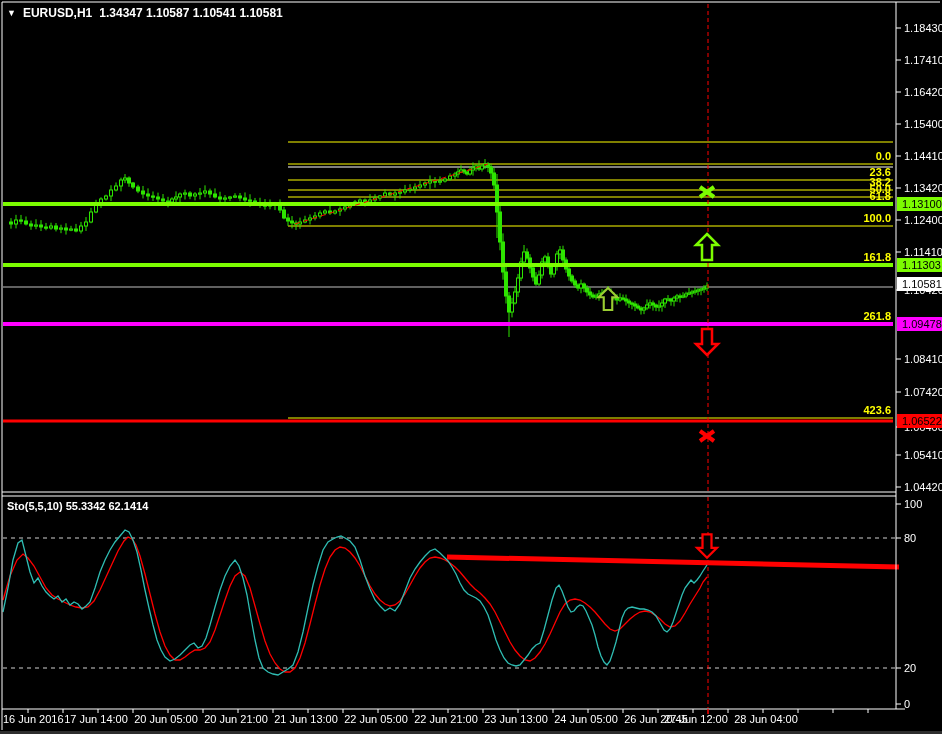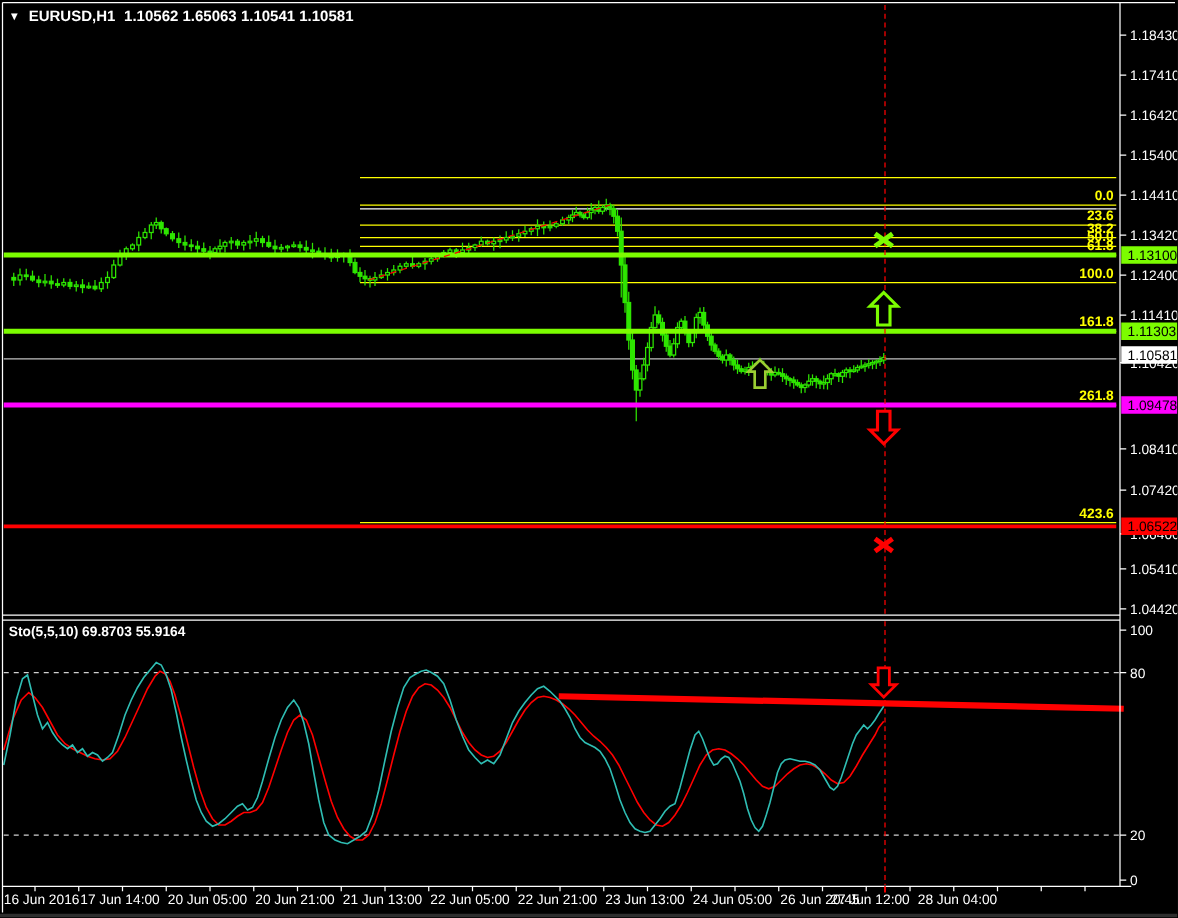--- a/index.html
+++ b/index.html
@@ -864,16 +864,16 @@
       <text x="446" y="723" fill="#ffffff" font-size="11" text-anchor="middle" font-weight="normal">22 Jun 21:00</text>
       <text x="516" y="723" fill="#ffffff" font-size="11" text-anchor="middle" font-weight="normal">23 Jun 13:00</text>
       <text x="586" y="723" fill="#ffffff" font-size="11" text-anchor="middle" font-weight="normal">24 Jun 05:00</text>
       <text x="656" y="723" fill="#ffffff" font-size="11" text-anchor="middle" font-weight="normal">26 Jun 20:45</text>
       <text x="696" y="723" fill="#ffffff" font-size="11" text-anchor="middle" font-weight="normal">27 Jun 12:00</text>
       <text x="766" y="723" fill="#ffffff" font-size="11" text-anchor="middle" font-weight="normal">28 Jun 04:00</text>
     </svg>
   <div id="title-bar">
     <span class="tri">▼</span>
     <span>EURUSD,H1</span>
-    <span>1.10562 1.65063 1.10541 1.10581</span>
+    <span>1.34347 1.10587 1.10541 1.10581</span>
   </div>
-  <div id="sto-label">Sto(5,5,10) 69.8703 55.9164</div>
+  <div id="sto-label">Sto(5,5,10) 55.3342 62.1414</div>
 </div>
 
 </body></html>

